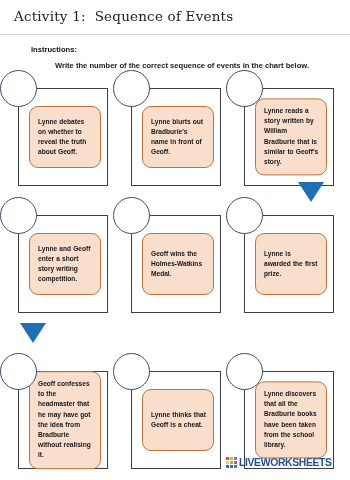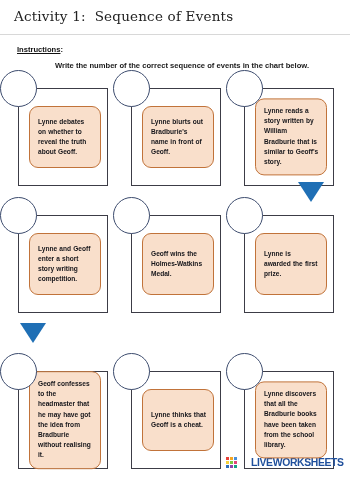--- a/index.html
+++ b/index.html
@@ -39,21 +39,21 @@
 
   #instructions-label {
     position: absolute;
     left: 17px;
     top: 45px;
     font-size: 7.6px;
     font-weight: bold;
     color: #111111;
   }
   #instructions-label .lbl {
-    text-decoration: underline;
+    margin-left: 14px;
   }
   #instructions-text {
     position: absolute;
     left: 17px;
     top: 60px;
     width: 320px;
     font-size: 7.6px;
     font-weight: 600;
     color: #1a1a1a;
     line-height: 11px;
@@ -143,21 +143,21 @@
   #arrow-row0-to-row1 { left: 298px; top: 182px; }
   #arrow-row1-to-row2 { left: 20px;  top: 323px; }
 
   
   #lw-watermark {
     position: absolute;
     left: 226px;
     top: 457px;
     display: flex;
     align-items: flex-end;
-    gap: 14px;
+    gap: 2px;
   }
   #lw-logo-icon {
     width: 11px;
     height: 11px;
     display: grid;
     grid-template-columns: 1fr 1fr 1fr;
     grid-template-rows: 1fr 1fr 1fr;
     gap: 0.5px;
     flex: none;
   }

